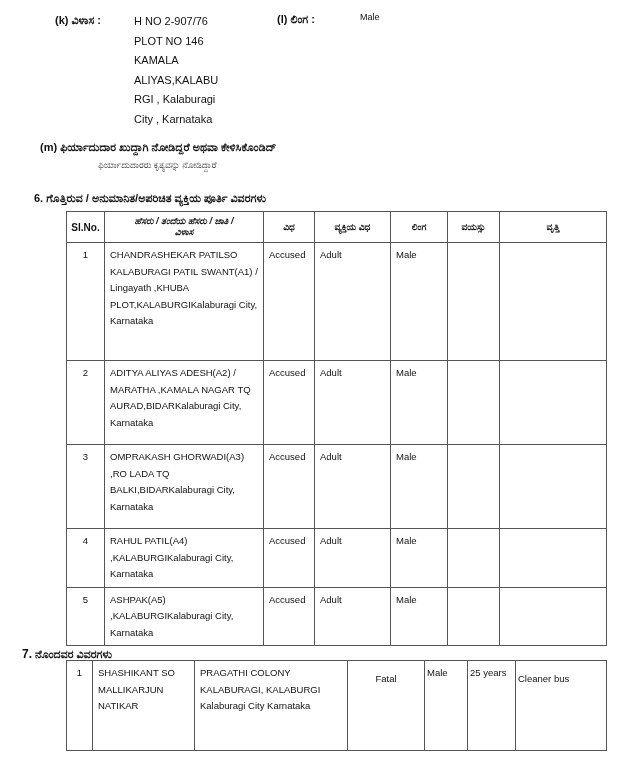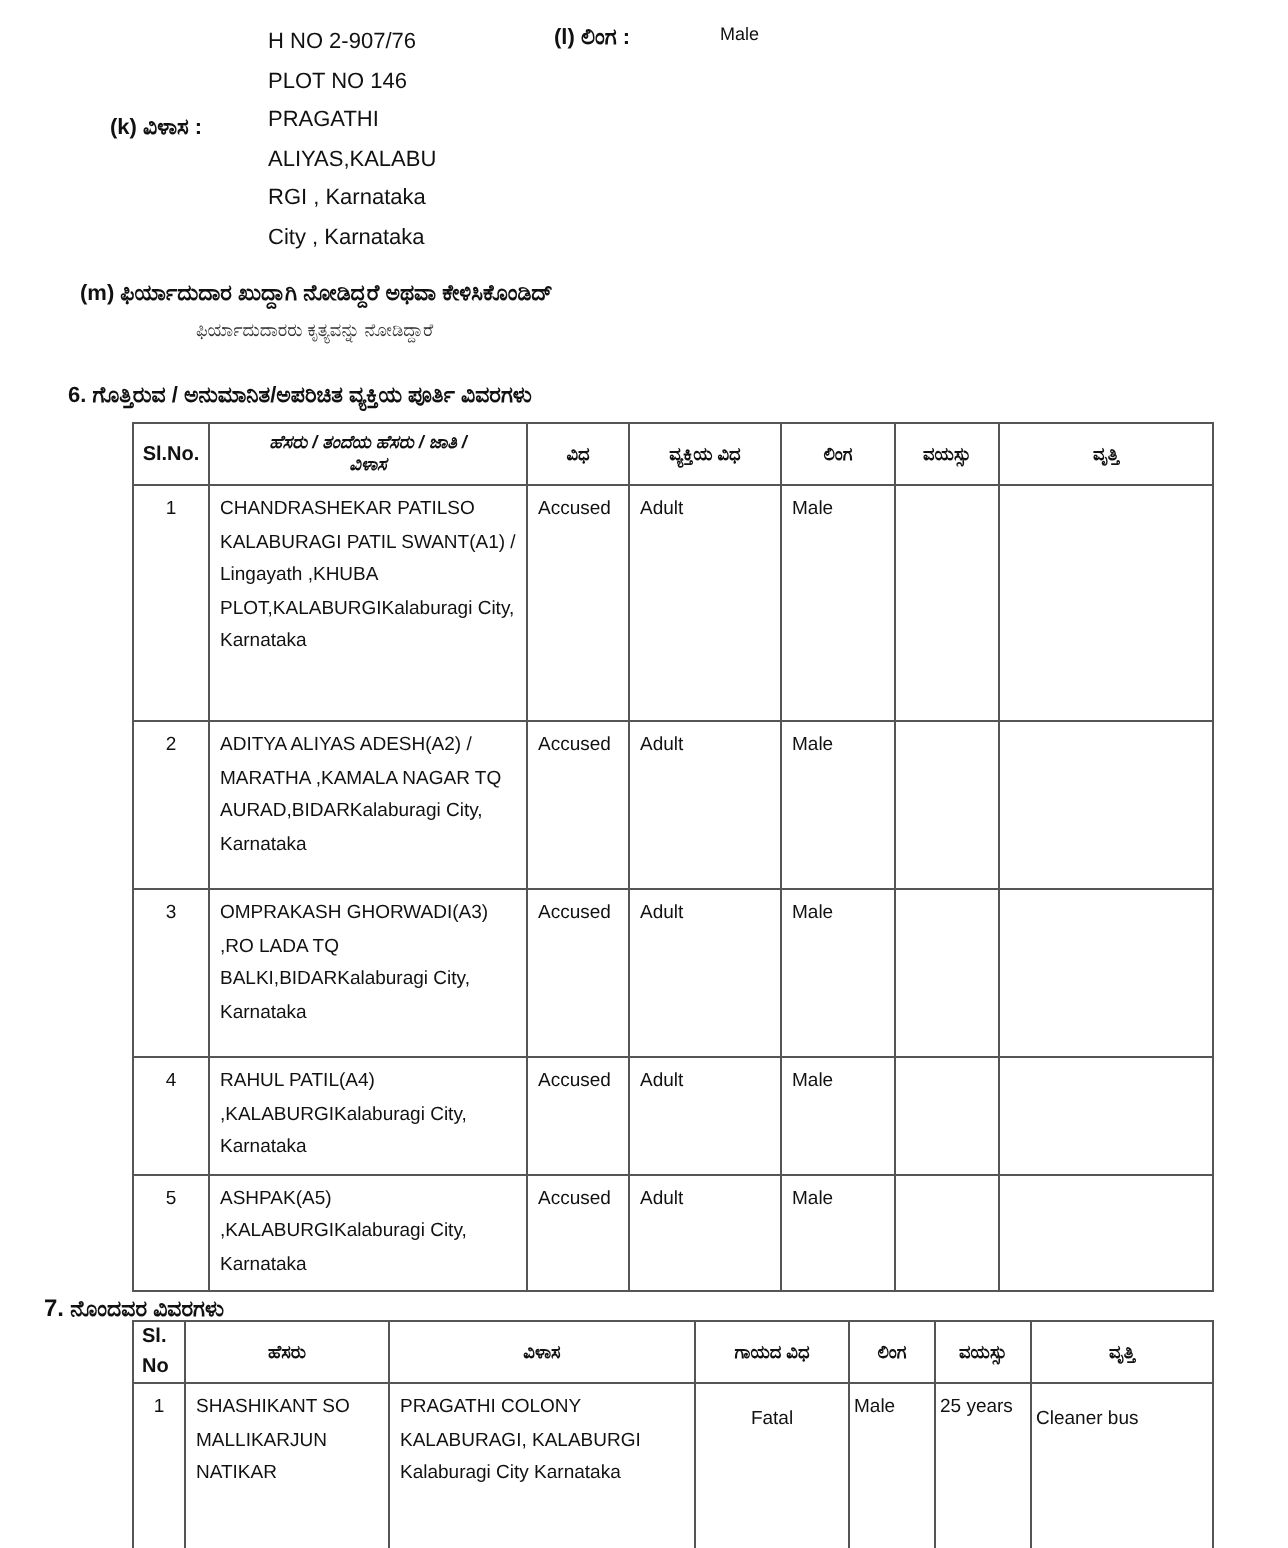--- a/index.html
+++ b/index.html
@@ -15,27 +15,27 @@
   th { font-weight: bold; vertical-align: middle; text-align: center; font-size: 9px; }
   .t6 th { height: 30px; }
   .cell { padding: 4px 5px; line-height: 16.5px; }
   .num { text-align: center; }
   .t7 th { height: 30px; }
   .t7 th.sl { text-align: left; padding-left: 4px; font-size: 10px; line-height: 15px; }
 </style>
 </head>
 <body>
 
-<div class="abs lbl" style="left:55px; top:14px;margin-top:44px;">(k) ವಿಳಾಸ :</div>
+<div class="abs lbl" style="left:55px; top:14px;">(k) ವಿಳಾಸ :</div>
 <div class="abs val" style="left:134px; top:12px; width:100px;">
   <div>H NO 2-907/76</div>
   <div>PLOT NO 146</div>
-  <div>PRAGATHI</div>
+  <div>KAMALA</div>
   <div>ALIYAS,KALABU</div>
-  <div>RGI , Karnataka</div>
+  <div>RGI , Kalaburagi</div>
   <div>City , Karnataka</div>
 </div>
 <div class="abs lbl" style="left:277px; top:13px;">(l) ಲಿಂಗ :</div>
 <div class="abs small" style="left:360px; top:12px;">Male</div>
 
 <div class="abs lbl" style="left:40px; top:141px;">(m) ಫಿರ್ಯಾದುದಾರ ಖುದ್ದಾಗಿ ನೋಡಿದ್ದರೆ ಅಥವಾ ಕೇಳಿಸಿಕೊಂಡಿದ್</div>
 <div class="abs small" style="left:98px; top:160px; color:#333;">ಫಿರ್ಯಾದುದಾರರು ಕೃತ್ಯವನ್ನು ನೋಡಿದ್ದಾರೆ</div>
 
 <div class="abs sec" style="left:34px; top:192px;">6. ಗೊತ್ತಿರುವ / ಅನುಮಾನಿತ/ಅಪರಿಚಿತ ವ್ಯಕ್ತಿಯ ಪೂರ್ತಿ ವಿವರಗಳು</div>
 
@@ -116,29 +116,20 @@
   <colgroup>
     <col style="width:26px">
       <col style="width:102px">
       <col style="width:153px">
       <col style="width:77px">
       <col style="width:43px">
       <col style="width:48px">
       <col style="width:91px">
   </colgroup>
   <tbody>
-      <tr>
-    <th class="sl">Sl. No</th>
-    <th>ಹೆಸರು</th>
-    <th>ವಿಳಾಸ</th>
-    <th>ಗಾಯದ ವಿಧ</th>
-    <th>ಲಿಂಗ</th>
-    <th>ವಯಸ್ಸು</th>
-    <th>ವೃತ್ತಿ</th>
-  </tr>
   <tr style="height:90px;">
     <td class="cell num">1</td>
     <td class="cell">SHASHIKANT SO MALLIKARJUN NATIKAR</td>
     <td class="cell">PRAGATHI COLONY KALABURAGI, KALABURGI Kalaburagi City Karnataka</td>
     <td class="cell num" style="padding-top:10px;">Fatal</td>
     <td class="cell" style="padding-left:2px;">Male</td>
     <td class="cell" style="padding-left:2px;">25 years</td>
     <td class="cell" style="padding-left:2px; padding-top:10px;">Cleaner bus</td>
   </tr>
 </tbody>

